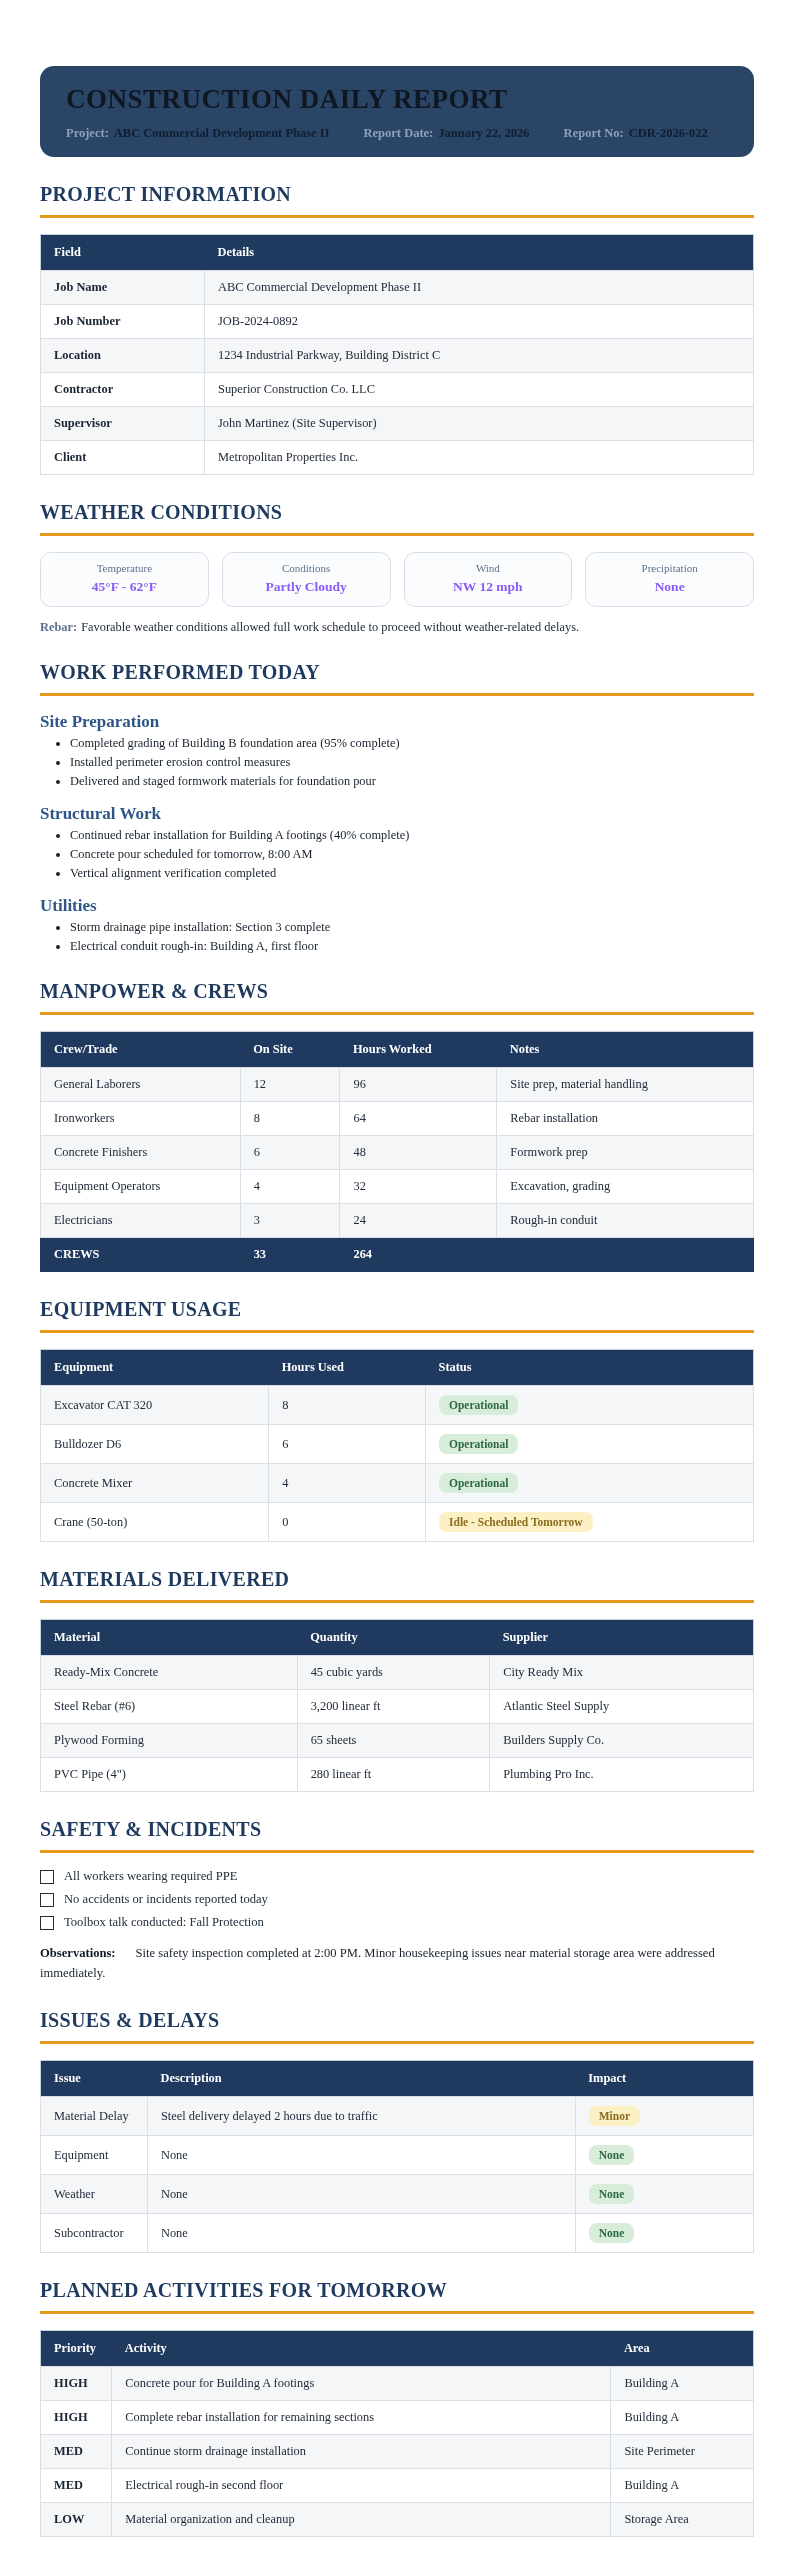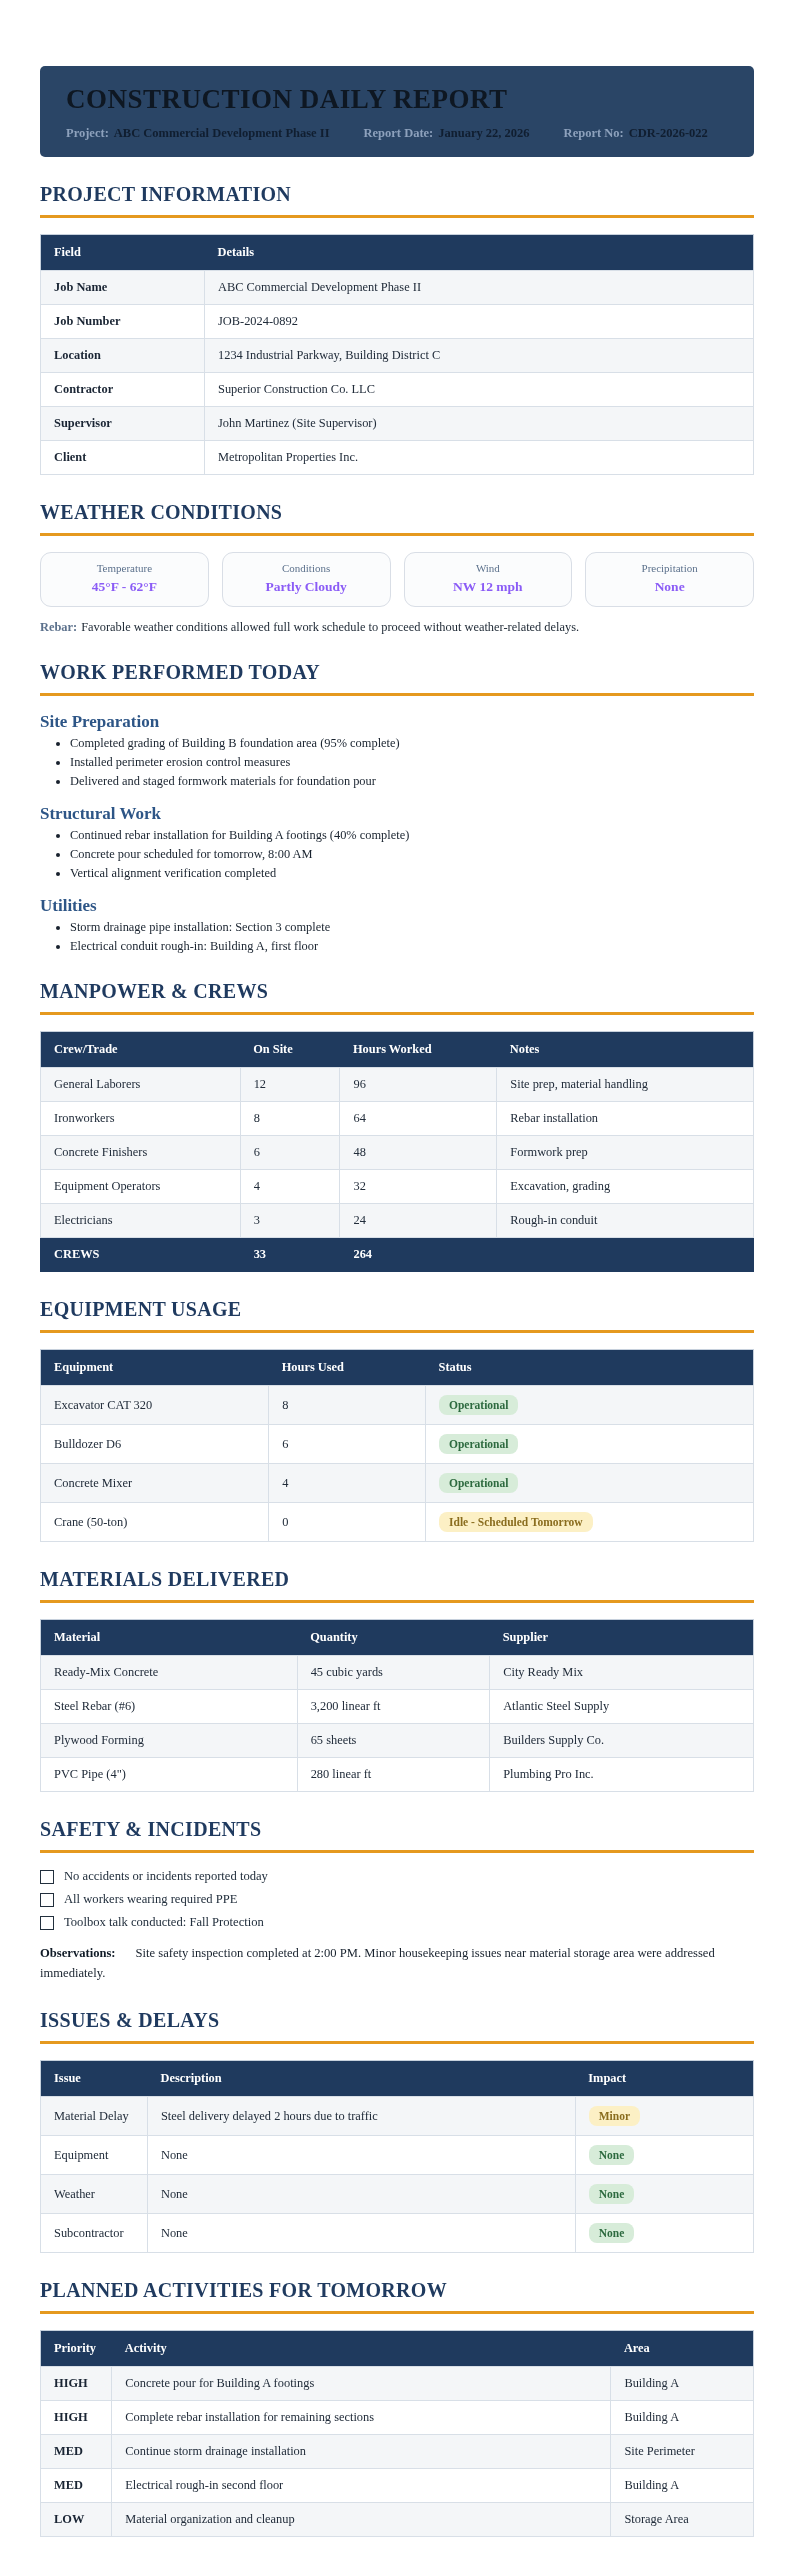--- a/index.html
+++ b/index.html
@@ -5,21 +5,21 @@
   :root{
     --navy:#2a4566; --table-header:#1f3a5e; --accent-orange:#e5991f;
     --badge-ok-bg:#d7ecd9; --badge-ok-text:#2d6a3f;
     --badge-warn-bg:#fcf0c5; --badge-warn-text:#8a6d1f;
   }
   *{box-sizing:border-box;}
   html,body{margin:0;padding:0;}
   body{width:794px;background:#ffffff;font-family:"Liberation Serif","DejaVu Serif",serif;color:#1c2733;}
   .container{padding:0 40px 10px;}
 
-  .banner{background:var(--navy);border-radius:5px;margin-top:66px;padding:18px 26px 16px;}
+  .banner{background:var(--navy);border-radius:14px;margin-top:66px;padding:18px 26px 16px;}
   .banner h1{margin:0;font-size:27px;color:#0e1722;letter-spacing:.5px;font-weight:bold;}
   .banner-meta{margin-top:11px;font-size:12.5px;font-weight:bold;display:flex;gap:34px;flex-wrap:wrap;}
   .meta-label{color:#8da1bc;margin-right:5px;}
   .meta-value{color:#101e30;}
 
   h2.section{color:#1f3a5f;font-size:20px;margin:26px 0 0;letter-spacing:.3px;}
   .rule{height:3px;background:var(--accent-orange);margin:9px 0 16px;}
 
   table{width:100%;border-collapse:collapse;font-size:12.4px;border:1px solid #c6d0dc;}
   th{background:var(--table-header);color:#ffffff;text-align:left;padding:10px 13px;font-size:12.4px;}
@@ -268,25 +268,25 @@
           <td>280 linear ft</td>
           <td>Plumbing Pro Inc.</td>
         </tr>
     </tbody>
   </table>
 
   <h2 class="section">SAFETY &amp; INCIDENTS</h2>
   <div class="rule"></div>
   <div class="chk-row">
     <span class="chk"></span>
-    <span>No accidents or incidents reported today</span>
+    <span>All workers wearing required PPE</span>
   </div>
   <div class="chk-row">
     <span class="chk"></span>
-    <span>All workers wearing required PPE</span>
+    <span>No accidents or incidents reported today</span>
   </div>
   <div class="chk-row">
     <span class="chk"></span>
     <span>Toolbox talk conducted: Fall Protection</span>
   </div>
   <div class="obs">
     <span class="lbl">Observations:</span><span>Site safety inspection completed at 2:00 PM. Minor housekeeping issues near material storage area were addressed immediately.</span>
   </div>
 
   <h2 class="section">ISSUES &amp; DELAYS</h2>

